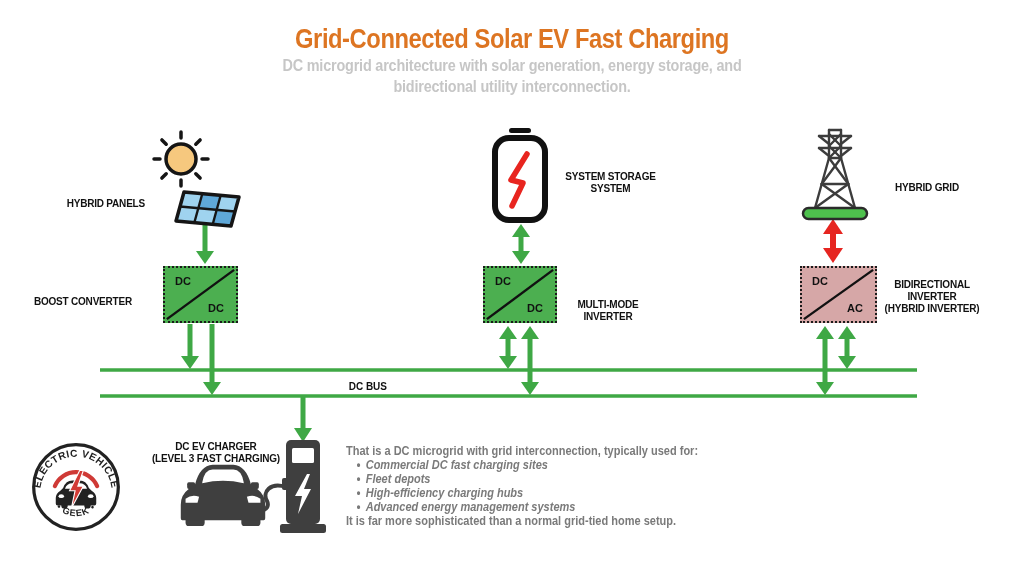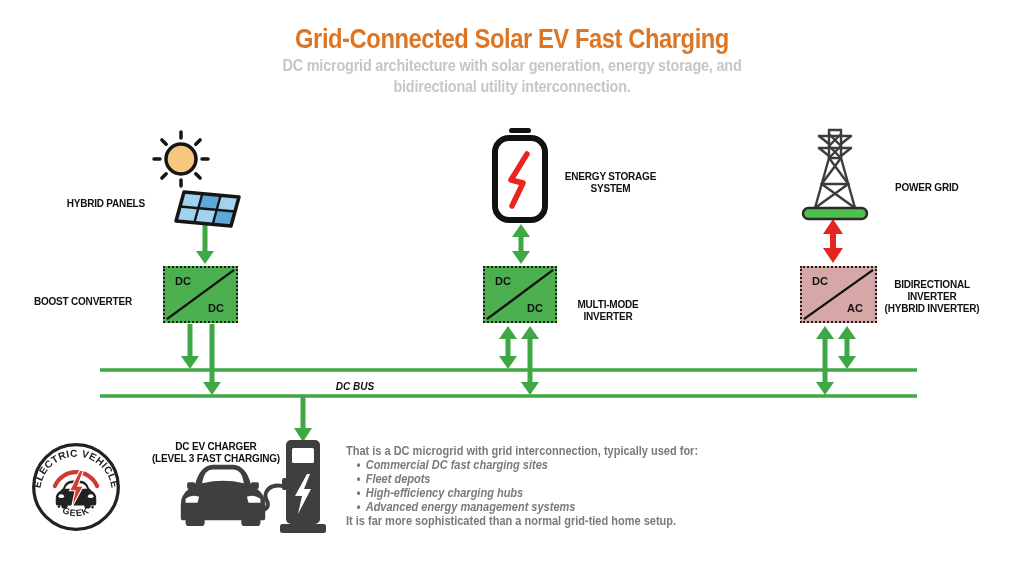--- a/index.html
+++ b/index.html
@@ -171,34 +171,34 @@
     <svg class="dlg" viewBox="0 0 77 57" preserveAspectRatio="none">
       <line x1="2" y1="55" x2="75" y2="2" stroke="#111" stroke-width="2.5"></line>
       </svg>
     <span class="tag tl">DC</span>
     <span class="tag br">AC</span>
   </div>
 
   <div class="abs lbl right" style="left:45px;top:198px;width:100px;">HYBRID PANELS</div>
   <div class="abs lbl right" style="left:17px;top:296px;width:115px;">BOOST CONVERTER</div>
   <div class="abs lbl center" style="left:553px;top:171px;width:115px;">
-    <div>ENERGY STORAGE</div>
+    <div>SYSTEM STORAGE</div>
     <div>SYSTEM</div>
   </div>
   <div class="abs lbl center" style="left:553px;top:299px;width:110px;">
     <div>MULTI-MODE</div>
     <div>INVERTER</div>
   </div>
-  <div class="abs lbl" style="left:895px;top:182px;">POWER GRID</div>
+  <div class="abs lbl" style="left:895px;top:182px;">HYBRID GRID</div>
   <div class="abs lbl center" style="left:876px;top:279px;width:112px;">
     <div>BIDIRECTIONAL</div>
     <div>INVERTER</div>
     <div>(HYBRID INVERTER)</div>
   </div>
-  <div class="abs" style="left:320px;top:376px;width:70px;text-align:center;font-style:italic;">
+  <div class="abs" style="left:320px;top:376px;width:70px;text-align:right;">
     <span class="busLbl">DC BUS</span>
   </div>
   <div class="abs lbl center" style="left:144px;top:441px;width:144px;">
     <div>DC EV CHARGER</div>
     <div>(LEVEL 3 FAST CHARGING)</div>
   </div>
 
   <svg class="abs" style="left:176px;top:452px;" width="94" height="78" viewBox="0 0 118 80" preserveAspectRatio="none">
     <rect x="12" y="58" width="24" height="18" rx="4" fill="#3f3f3f"></rect>
     <rect x="82" y="58" width="24" height="18" rx="4" fill="#3f3f3f"></rect>

